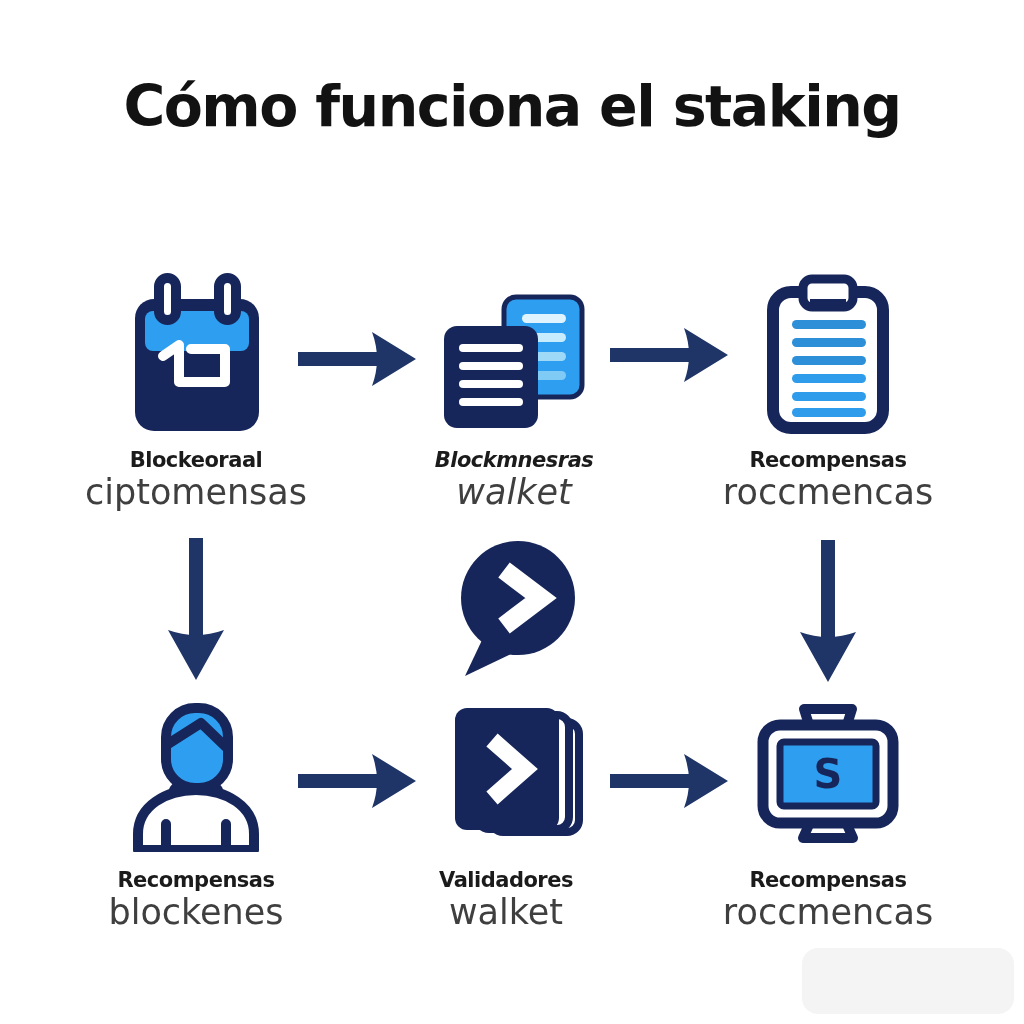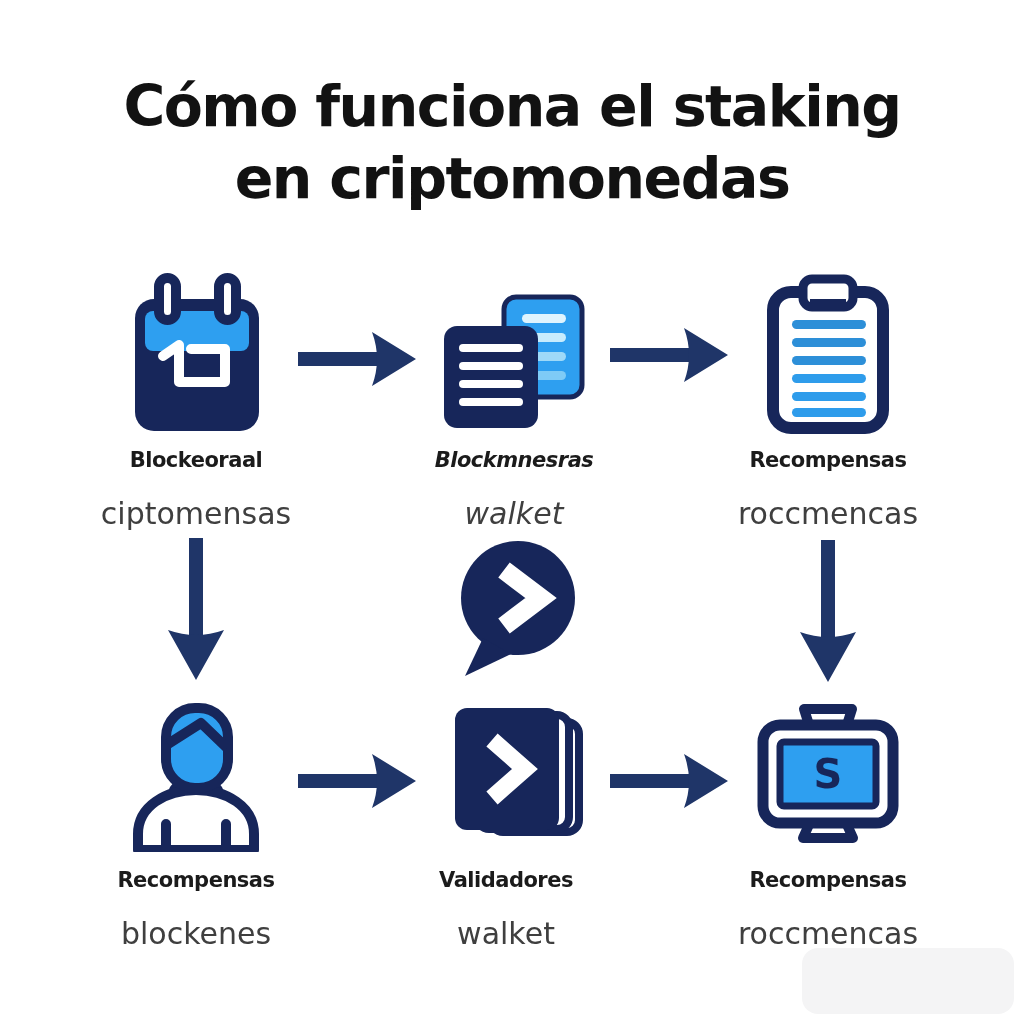--- a/index.html
+++ b/index.html
@@ -28,21 +28,21 @@
   .title span{display:block;}
   .icon-wrap{position:absolute;}
   .icon-wrap svg{display:block;}
   .label-block{
     position:absolute;width:320px;text-align:center;
   }
   .label-bold{
     font-size:21px;font-weight:700;color:var(--label);letter-spacing:-0.5px;
   }
   .label-sub{
-    font-size:30px;font-weight:400;color:var(--sub);margin-top:24px;letter-spacing:0;
+    font-size:35px;font-weight:400;color:var(--sub);margin-top:0;letter-spacing:0;
   }
   .arrow{position:absolute;}
   .watermark{
     position:absolute;left:802px;top:948px;width:212px;height:66px;
     background:#f4f4f5;border-radius:16px;
   }
   
   .f-navy{fill:var(--navy);}
   .f-blue{fill:var(--blue);}
   .f-white{fill:#ffffff;}
@@ -51,21 +51,20 @@
   .s-white{stroke:#ffffff;}
   .nofill{fill:none;}
 </style>
 </head>
 <body>
 
 <div class="canvas">
 
   <h1 class="title">
     <span>Cómo funciona el staking</span>
-    <span>en criptomonedas</span>
   </h1>
 
   <div class="icon-wrap" style="left:128px;top:270px;">
     <svg width="138" height="168" viewBox="0 0 138 168">
       <rect x="7" y="29" width="124" height="132" rx="19" class="f-navy"></rect>
       <rect x="17" y="41" width="104" height="40" rx="8" class="f-blue"></rect>
       <rect x="31" y="8" width="17" height="42" rx="8.5" class="f-white s-navy" stroke-width="10"></rect>
       <rect x="91" y="8" width="17" height="42" rx="8.5" class="f-white s-navy" stroke-width="10"></rect>
       <path d="M35 86 L51 75 L51 112 L97 112 L97 79 L63 79" class="nofill s-white" stroke-width="10" stroke-linecap="round" stroke-linejoin="round"></path>
     </svg>

